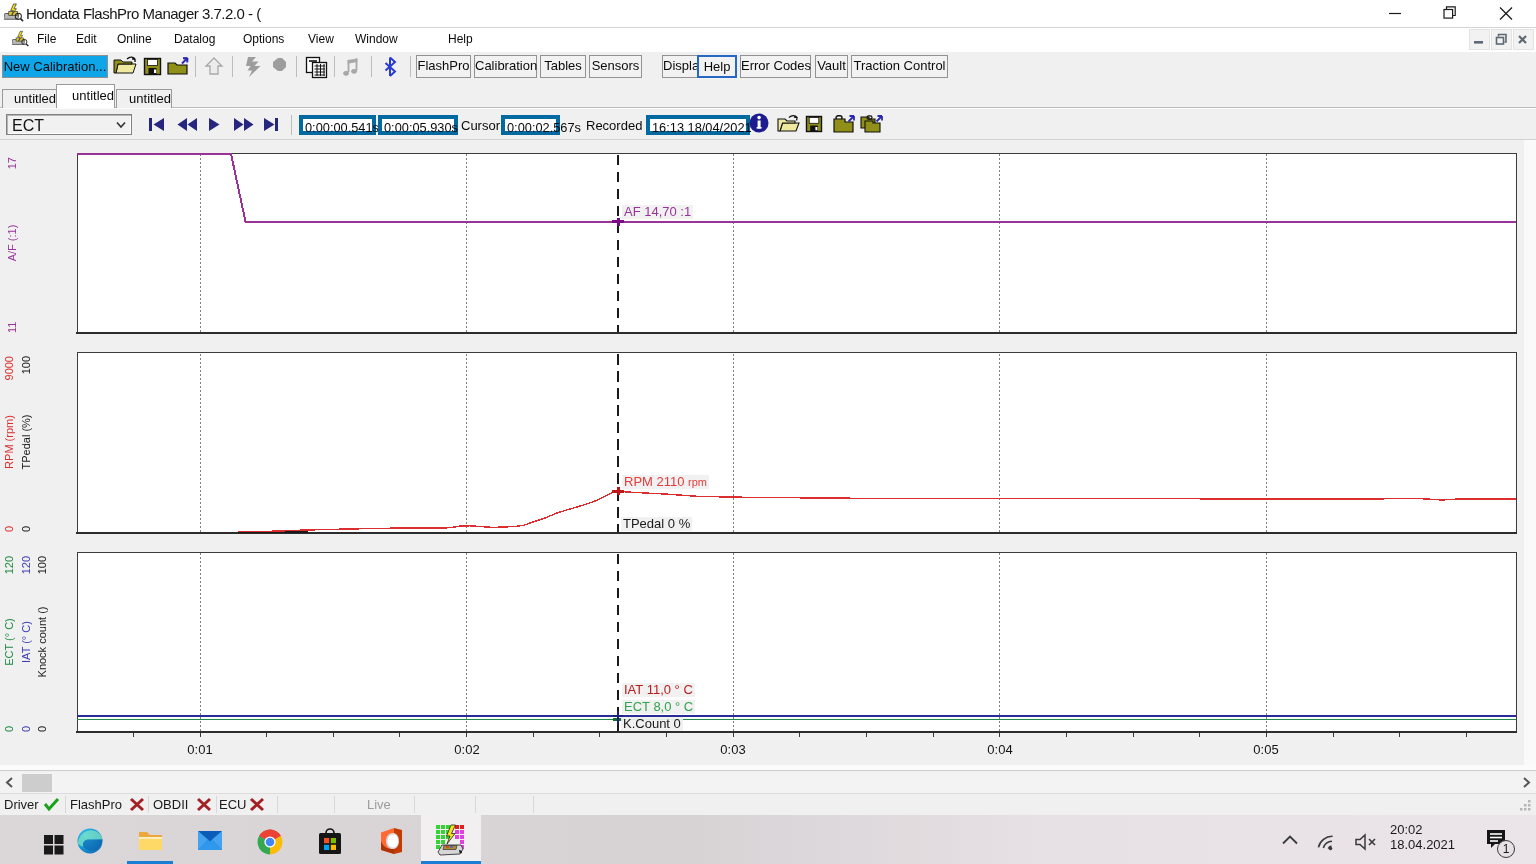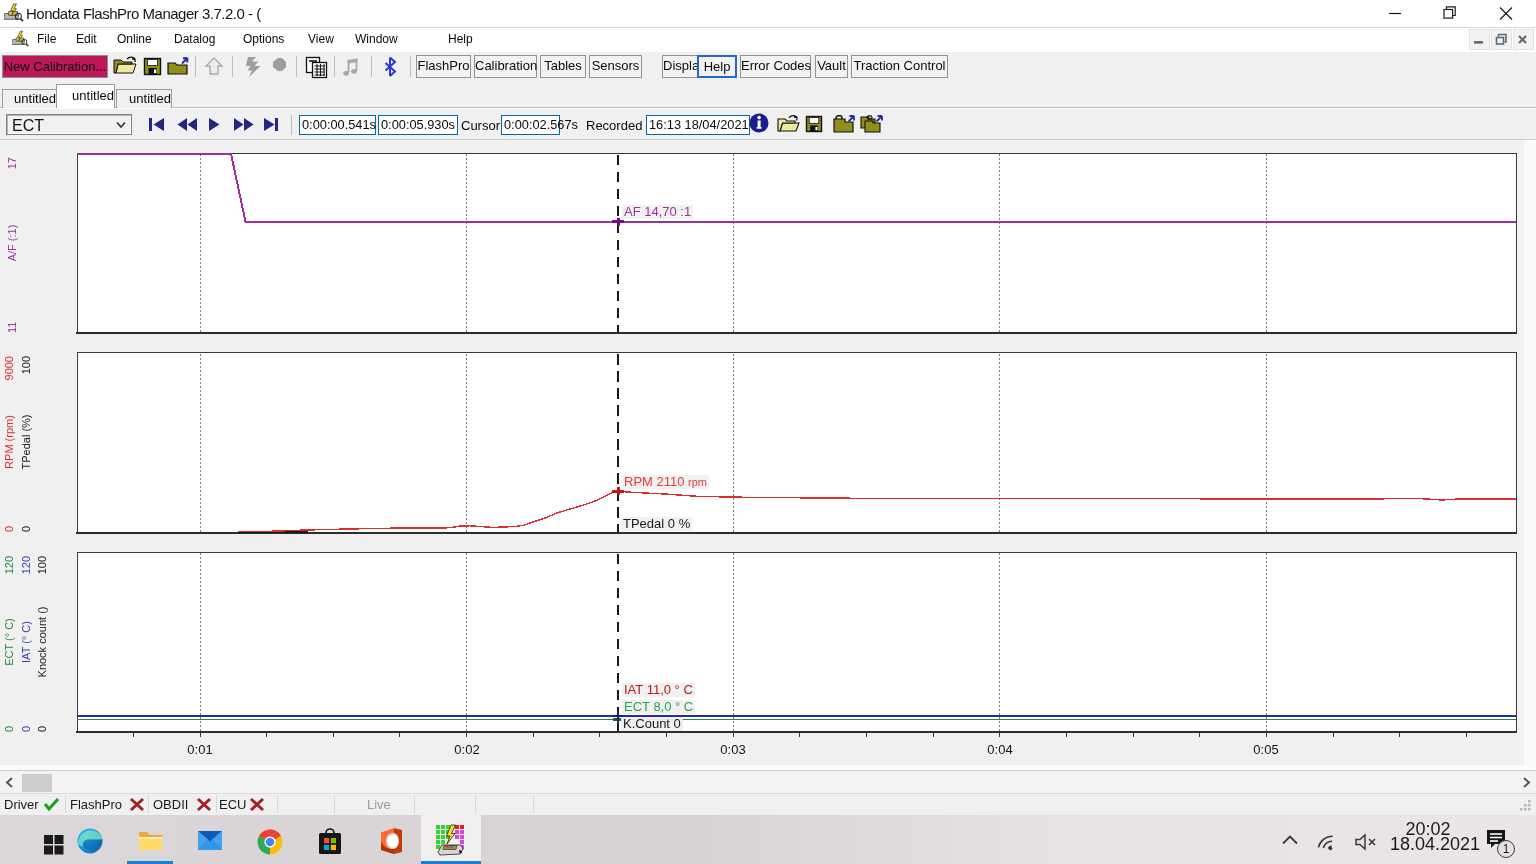--- a/index.html
+++ b/index.html
@@ -2,40 +2,40 @@
 <html><head><meta charset="utf-8"><style>
 *{margin:0;padding:0;box-sizing:border-box}
 html,body{width:1536px;height:864px;overflow:hidden}
 body{font-family:"Liberation Sans",sans-serif;background:#f0f0f0;position:relative;color:#111}
 .abs{position:absolute}
 .titlebar{left:0;top:0;width:1536px;height:28px;background:#fff;border-bottom:1px solid #d5d5d5}
 .title{position:absolute;left:26px;top:5px;font-size:15px;color:#161616;letter-spacing:-0.5px}
 .menubar{left:0;top:28px;width:1536px;height:24px;background:#fff}
 .menubar span{position:absolute;top:4px;font-size:12px;color:#0a0a0a}
 .toolbar{left:0;top:52px;width:1536px;height:30px;background:#f0f0f0}
-.ncbtn{position:absolute;left:2px;top:55px;width:106px;height:23px;background:#be185d;border:1px solid #8f8f8f;font-size:13px;color:#0a0a0a;text-align:center;line-height:21px}
+.ncbtn{position:absolute;left:2px;top:55px;width:106px;height:23px;background:#0ea5e9;border:1px solid #8f8f8f;font-size:13px;color:#0a0a0a;text-align:center;line-height:21px}
 .tsep{position:absolute;top:56px;width:1px;height:21px;background:#bdbdbd}
 .navbtn{position:absolute;top:55px;height:23px;background:#f2f2f2;border:1px solid #929292;font-size:13px;color:#0a0a0a;text-align:center;line-height:20px;white-space:nowrap}
 .navsel{border:2px solid #2668c5;line-height:19px}
 .tabrow{left:0;top:82px;width:1536px;height:26px;background:#f0f0f0}
 .tab{position:absolute;background:#f0f0f0;border:1px solid #9a9a9a;border-bottom:none;font-size:13px;text-align:right;color:#0a0a0a}
 .dlgbar{left:0;top:108px;width:1536px;height:32px;background:#f0f0f0;border-top:1px solid #fdfdfd;border-bottom:1px solid #d0d0d0}
-.tbox{position:absolute;top:115px;height:20px;background:#fff;border:1px solid #0369a1;font-size:12.8px;color:#0a0a0a;line-height:18px;padding-left:2px;white-space:nowrap}
+.tbox{position:absolute;top:115px;height:20px;background:#fff;border:4px solid #0369a1;font-size:12.8px;color:#0a0a0a;line-height:18px;padding-left:2px;white-space:nowrap}
 .dlbl{position:absolute;top:118px;font-size:13px;color:#0a0a0a}
 .rl{position:absolute;font-size:11px;line-height:12px;white-space:nowrap;transform-origin:0 0}
 .rlb{transform:rotate(-90deg)}
 .rlt{transform:rotate(-90deg) translateX(-100%)}
 .rlc{transform:rotate(-90deg) translateX(-50%)}
 .clab{position:absolute;font-size:13px;line-height:14px;background:rgba(240,240,240,0.93);padding:0 2px;white-space:nowrap}
 .xlab{position:absolute;width:44px;text-align:center;font-size:13px;color:#141414;top:742px}
 .statusbar{left:0;top:793px;width:1536px;height:22px;background:#f0f0f0;border-top:1px solid #dcdcdc}
 .st{position:absolute;top:3px;font-size:13px;color:#1a1a1a}
 .ssep{position:absolute;top:2px;width:1px;height:17px;background:#d8d8d8}
 .taskbar{left:0;top:815px;width:1536px;height:49px;background:linear-gradient(90deg,#dbd7d9 0%,#d7d3d5 45%,#e7e0e4 68%,#ebe4e8 100%)}
-.clock{position:absolute;font-size:18px;color:#1a1a1a;text-align:center;line-height:15px}
+.clock{position:absolute;font-size:13px;color:#1a1a1a;line-height:15px}
 </style></head><body>
 
 <div class="abs titlebar"></div>
 <svg class="abs" style="left:4px;top:3px" width="21" height="21" viewBox="0 0 22 22">
  <rect x="2" y="11" width="15" height="6" rx="1" fill="#b9b9b9" stroke="#333" stroke-width="0.8" transform="skewX(-8)"></rect>
  <rect x="5" y="9" width="9" height="4" fill="#d8c43a" stroke="#333" stroke-width="0.7"></rect>
  <path d="M10 1 L7 8 L10 8 L8 13 L13 6 L10.5 6 L13 1 Z" fill="#f7e11c" stroke="#222" stroke-width="0.7"></path>
  <circle cx="15" cy="14" r="3.2" fill="none" stroke="#222" stroke-width="1.1"></circle>
  <line x1="17.3" y1="16.4" x2="20" y2="19" stroke="#222" stroke-width="1.6"></line>
 </svg>

